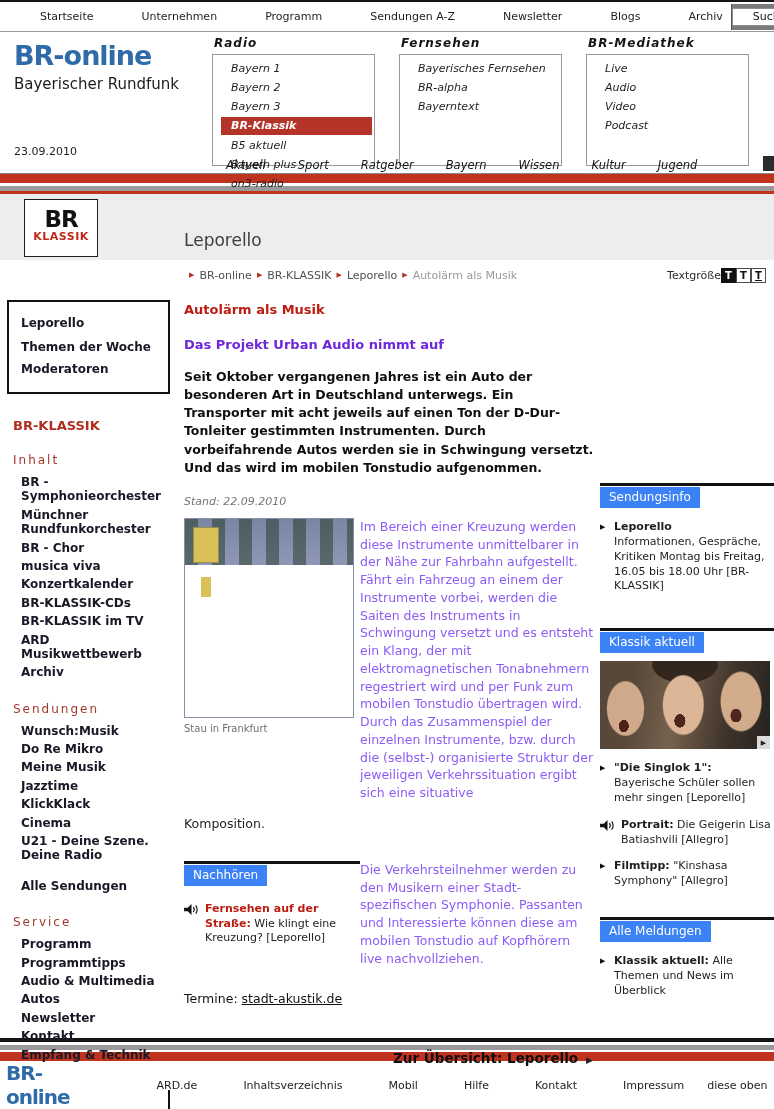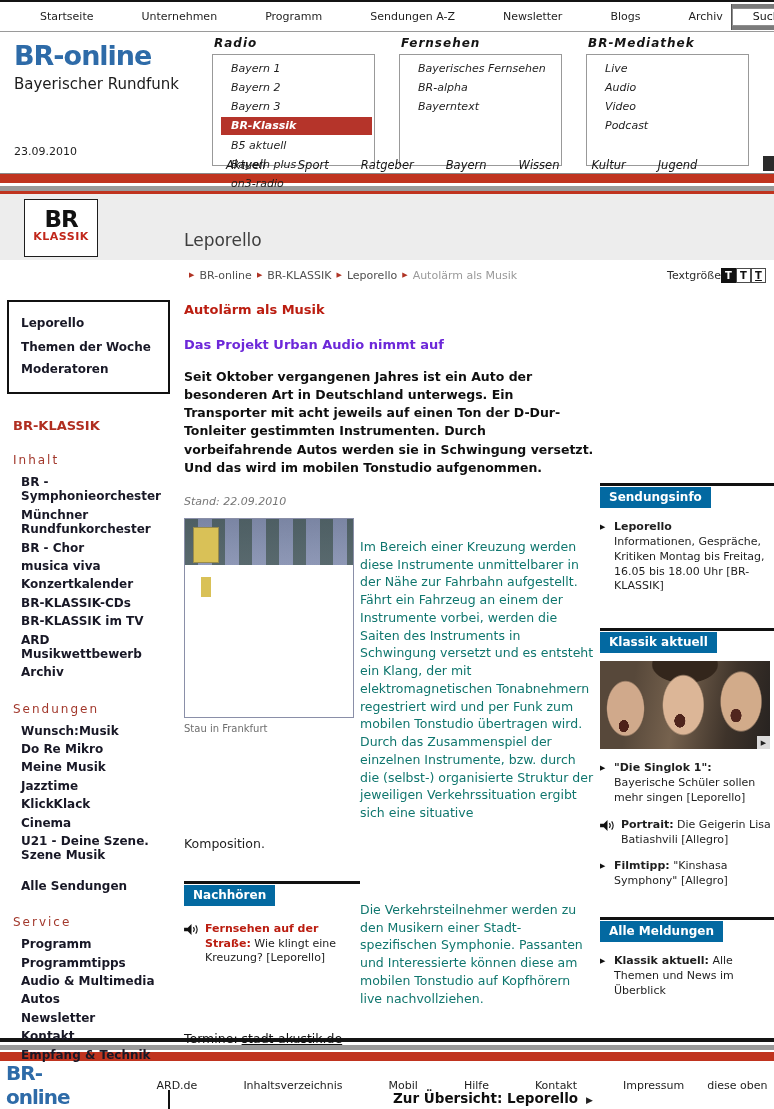--- a/index.html
+++ b/index.html
@@ -87,28 +87,28 @@
     background:
       repeating-linear-gradient(178deg, rgba(45,48,80,.75) 0 11px, rgba(150,60,52,.65) 11px 19px, rgba(205,210,225,.6) 19px 27px, rgba(70,80,130,.7) 27px 38px),
       linear-gradient(105deg, #aab1c9 0 22%, #8era 0, #8a93b8 45%, #6d77a4 80%, #5f699a);
   }
   .traffic-img::before { content:""; position:absolute; left:0; right:0; top:0; height:46px;
     background:
       repeating-linear-gradient(90deg, rgba(40,62,46,.55) 0 13px, rgba(120,130,160,.2) 13px 27px),
       linear-gradient(180deg,#7b86a4,#949ebc); }
   .traffic-img::after { content:""; position:absolute; left:8px; top:8px; width:24px; height:34px; background:#d9c157; border:1px solid #9a8c4a; box-shadow:0 42px 0 -8px #d9c157; }
   .img-caption { font-size:10px; color:#6e6e6e; margin-top:5px; }
-  .body-text { font-size:12.5px; color:#0f766e; line-height:1.42;margin-top:20px; }
+  .body-text { font-size:12.5px; color:#8b5cf6; line-height:1.42; }
   .row1 .body-text { width:235px; }
   .komposition { font-size:12.5px; color:#1e1e1e; margin-top:14px; }
   .row2 { display:flex; margin-top:30px; }
   .row2-left { width:176px; flex:0 0 176px; }
   .row2 .body-text { width:235px; }
   .listen-box { border-top:3px solid #111; }
-  .black-label { display:inline-block; background:#0369a1; color:#fff; font-size:12px; font-weight:bold; padding:3px 9px 4px;text-align:center; }
+  .black-label { display:inline-block; background:#3b82f6; color:#fff; font-size:12px; font-weight:normal; padding:3px 9px 4px;text-align:center; }
   .listen-item { display:flex; margin-top:16px; gap:6px; font-size:11px; line-height:1.35; }
   .listen-item .txt b { color:#bb1d10; }
   .termine { font-size:12.5px; color:#111; margin-top:24px; }
   .termine a { color:#111; text-decoration:underline; cursor:pointer; }
   .overview { text-align:right; font-size:13.5px; font-weight:bold; color:#0f0f0f; margin-top:44px; padding-right:2px; cursor:pointer; }
   .overview .arr { font-size:9px; margin-left:8px; color:#222; }
   .tools { display:flex; gap:34px; margin-top:48px; padding-left:14px; font-size:11px; color:#2e2e2e; }
   .tool { display:flex; align-items:center; gap:6px; cursor:pointer; white-space:nowrap; }
 
   
@@ -274,21 +274,21 @@
     </ul>
 
     <div class="side-group-title">Sendungen</div>
     <ul class="side-list">
       <li>Wunsch:Musik</li>
       <li>Do Re Mikro</li>
       <li>Meine Musik</li>
       <li>Jazztime</li>
       <li>KlickKlack</li>
       <li>Cinema</li>
-      <li>U21 - Deine Szene. Szene Musik</li>
+      <li>U21 - Deine Szene. Deine Radio</li>
       <li class="side-all">Alle Sendungen</li>
     </ul>
 
     <div class="side-group-title">Service</div>
     <ul class="side-list">
       <li>Programm</li>
       <li>Programmtipps</li>
       <li>Audio &amp; Multimedia</li>
       <li>Autos</li>
       <li>Newsletter</li>

